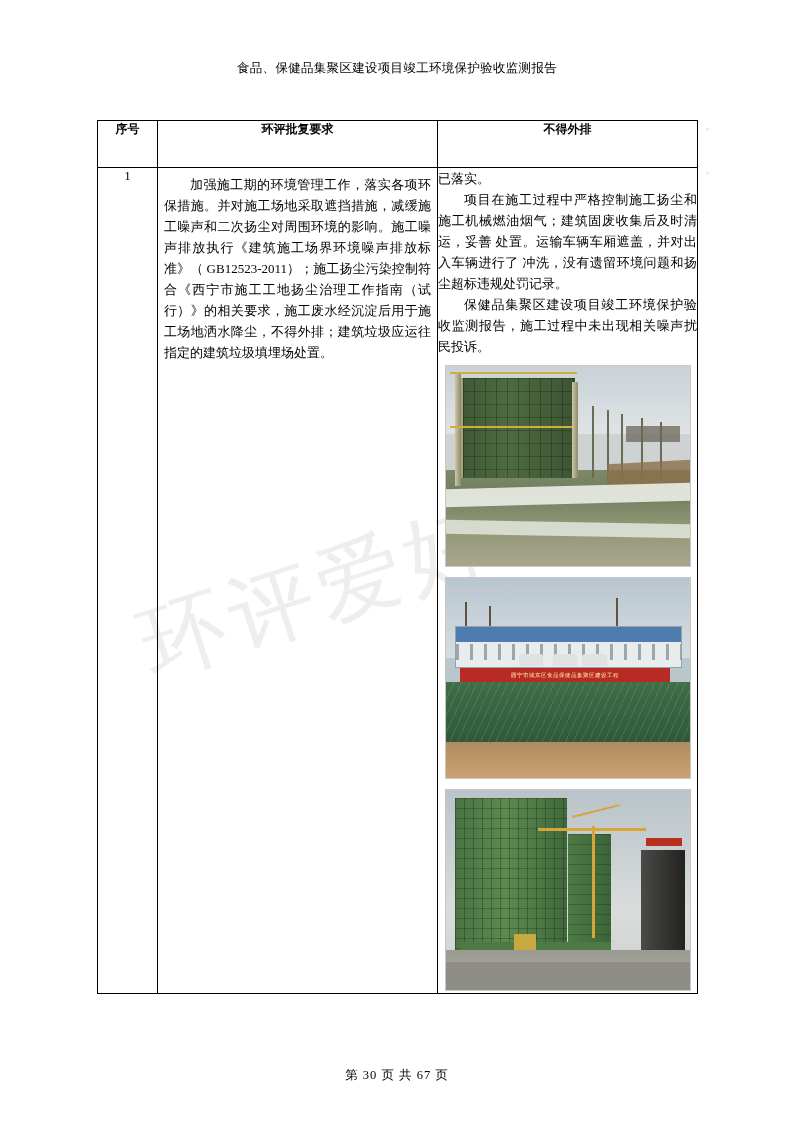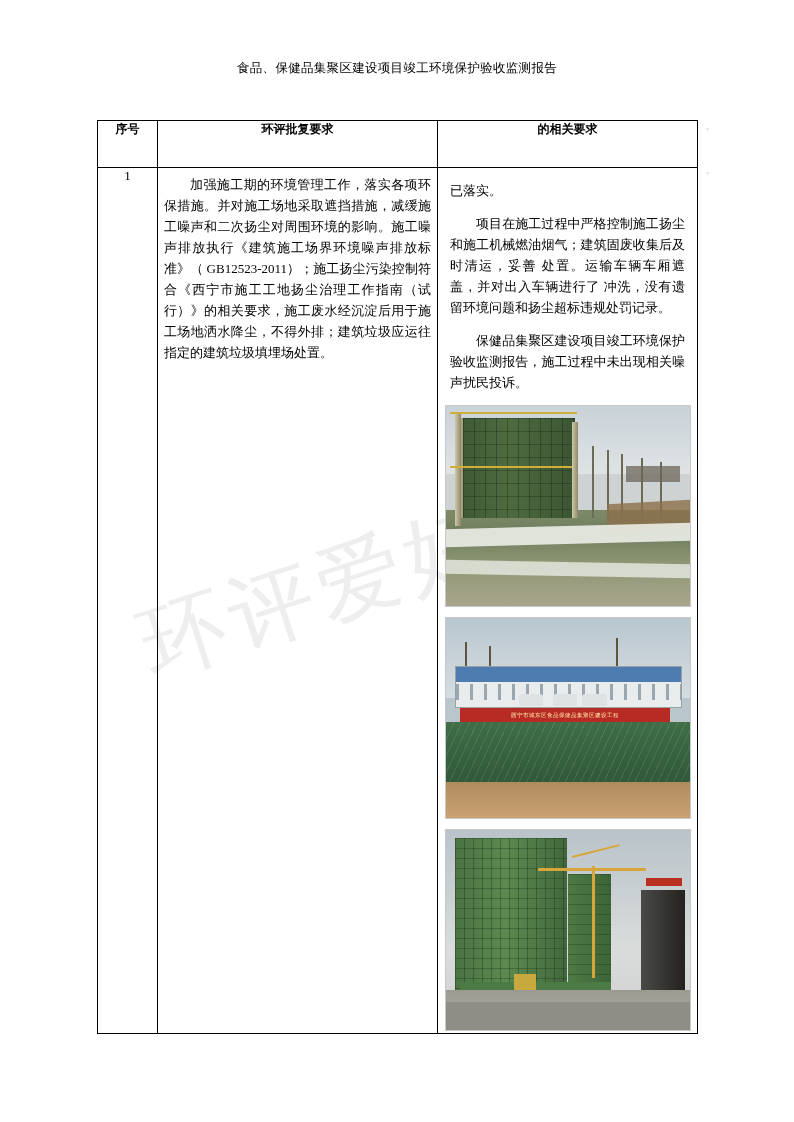--- a/index.html
+++ b/index.html
@@ -86,21 +86,21 @@
   }
   .cell-exec {
     padding: 8px 8px 10px 8px;
     font-size: 13px;
     line-height: 1.62;
     vertical-align: top;
     text-align: justify;
     text-justify: inter-ideograph;
   }
   .cell-exec p {
-    margin: 12px;
+    margin: 0;
   }
   .cell-exec p.indent {
     text-indent: 2em;
     font-family: Liberation Serif, serif;
   }
   .photos {
     margin-top: 8px;
   }
   .photo {
     width: 244px;
@@ -250,21 +250,21 @@
   <table class="doc-table">
     <colgroup>
       <col class="col-no">
       <col class="col-req">
       <col class="col-exec">
     </colgroup>
     <thead>
       <tr>
         <th class="th-cell">序号</th>
         <th class="th-cell">环评批复要求</th>
-        <th class="th-cell">的相关要求</th>
+        <th class="th-cell">不得外排</th>
       </tr>
     </thead>
     <tbody>
       <tr>
         <td class="cell-no">1</td>
         <td class="cell-req">
           <p>加强施工期的环境管理工作，落实各项环保措施。并对施工场地采取遮挡措施，减缓施工噪声和二次扬尘对周围环境的影响。施工噪声排放执行《建筑施工场界环境噪声排放标准》（ GB12523-2011）；施工扬尘污染控制符合《西宁市施工工地扬尘治理工作指南（试行）》的相关要求，施工废水经沉淀后用于施工场地洒水降尘，不得外排；建筑垃圾应运往指定的建筑垃圾填埋场处置。</p>
         </td>
         <td class="cell-exec">
           <p>已落实。</p>
@@ -323,14 +323,15 @@
 
           </div>
         </td>
       </tr>
     </tbody>
   </table>
 
   <div class="corner-mark" style="left:706px; top:124px;">◦</div>
   <div class="corner-mark" style="left:706px; top:168px;">◦</div>
 
+  <div class="footer">第 30 页 共 67 页</div>
 
 </div>
 
 </body></html>

